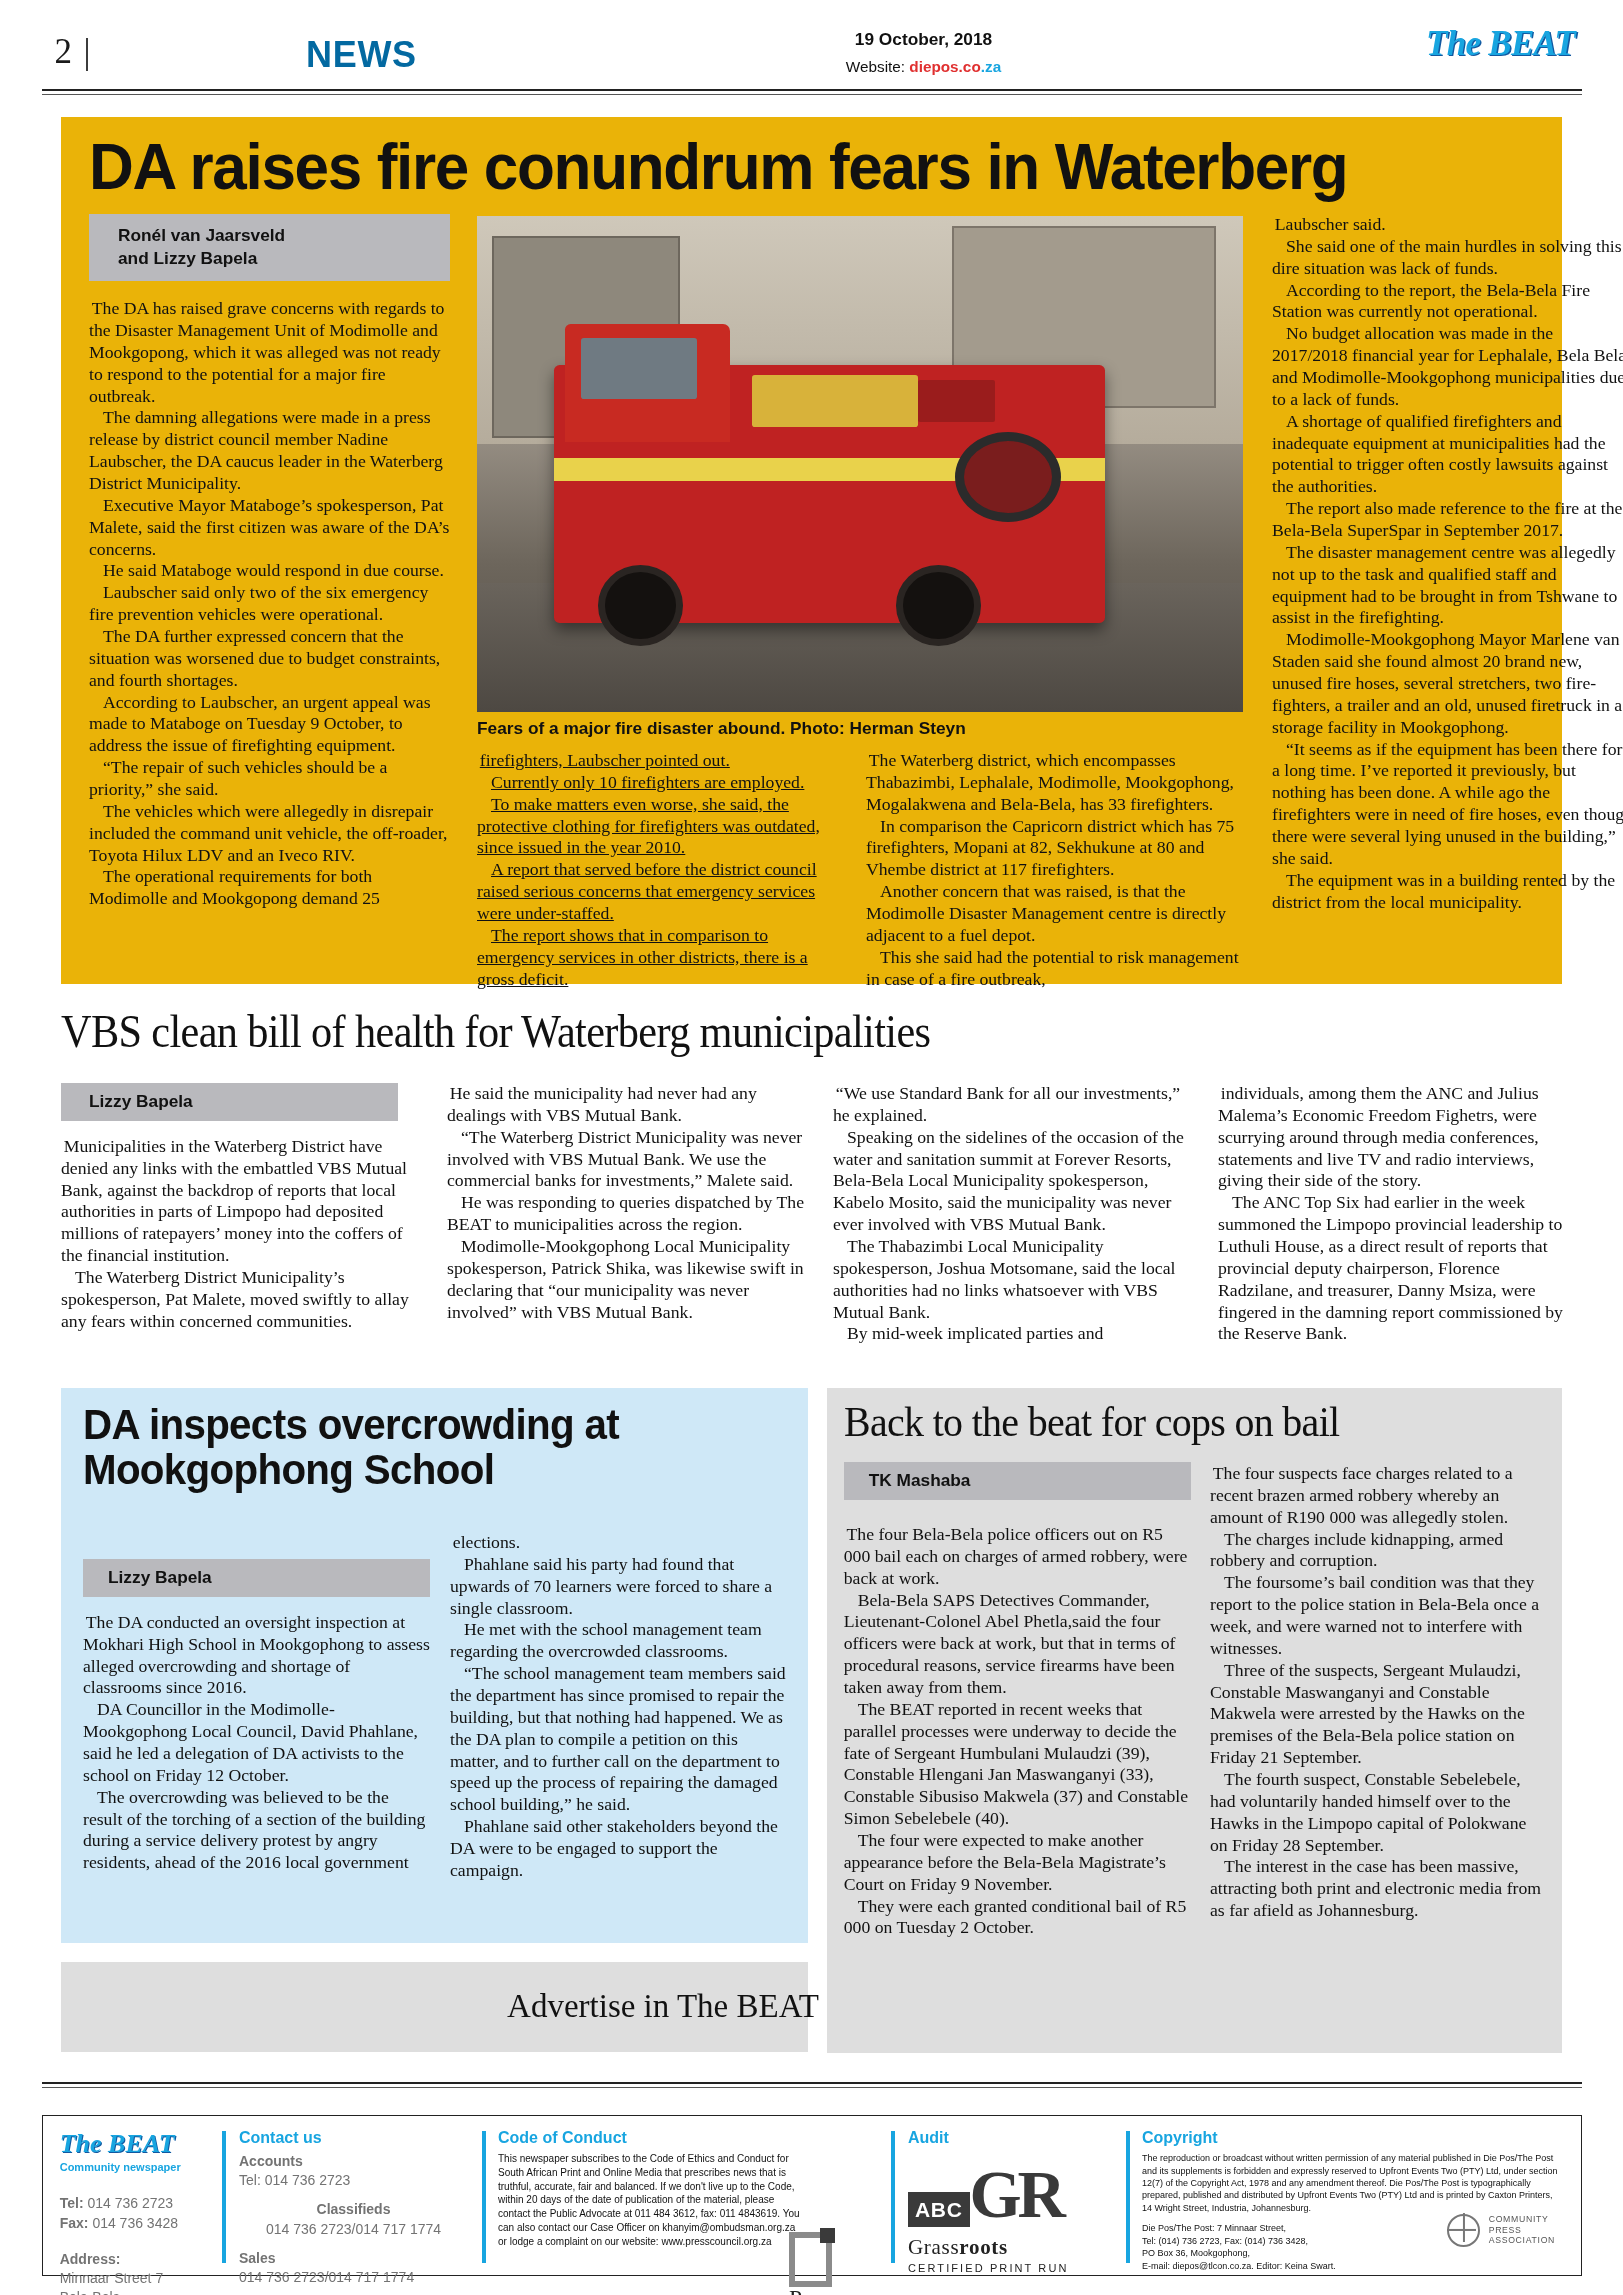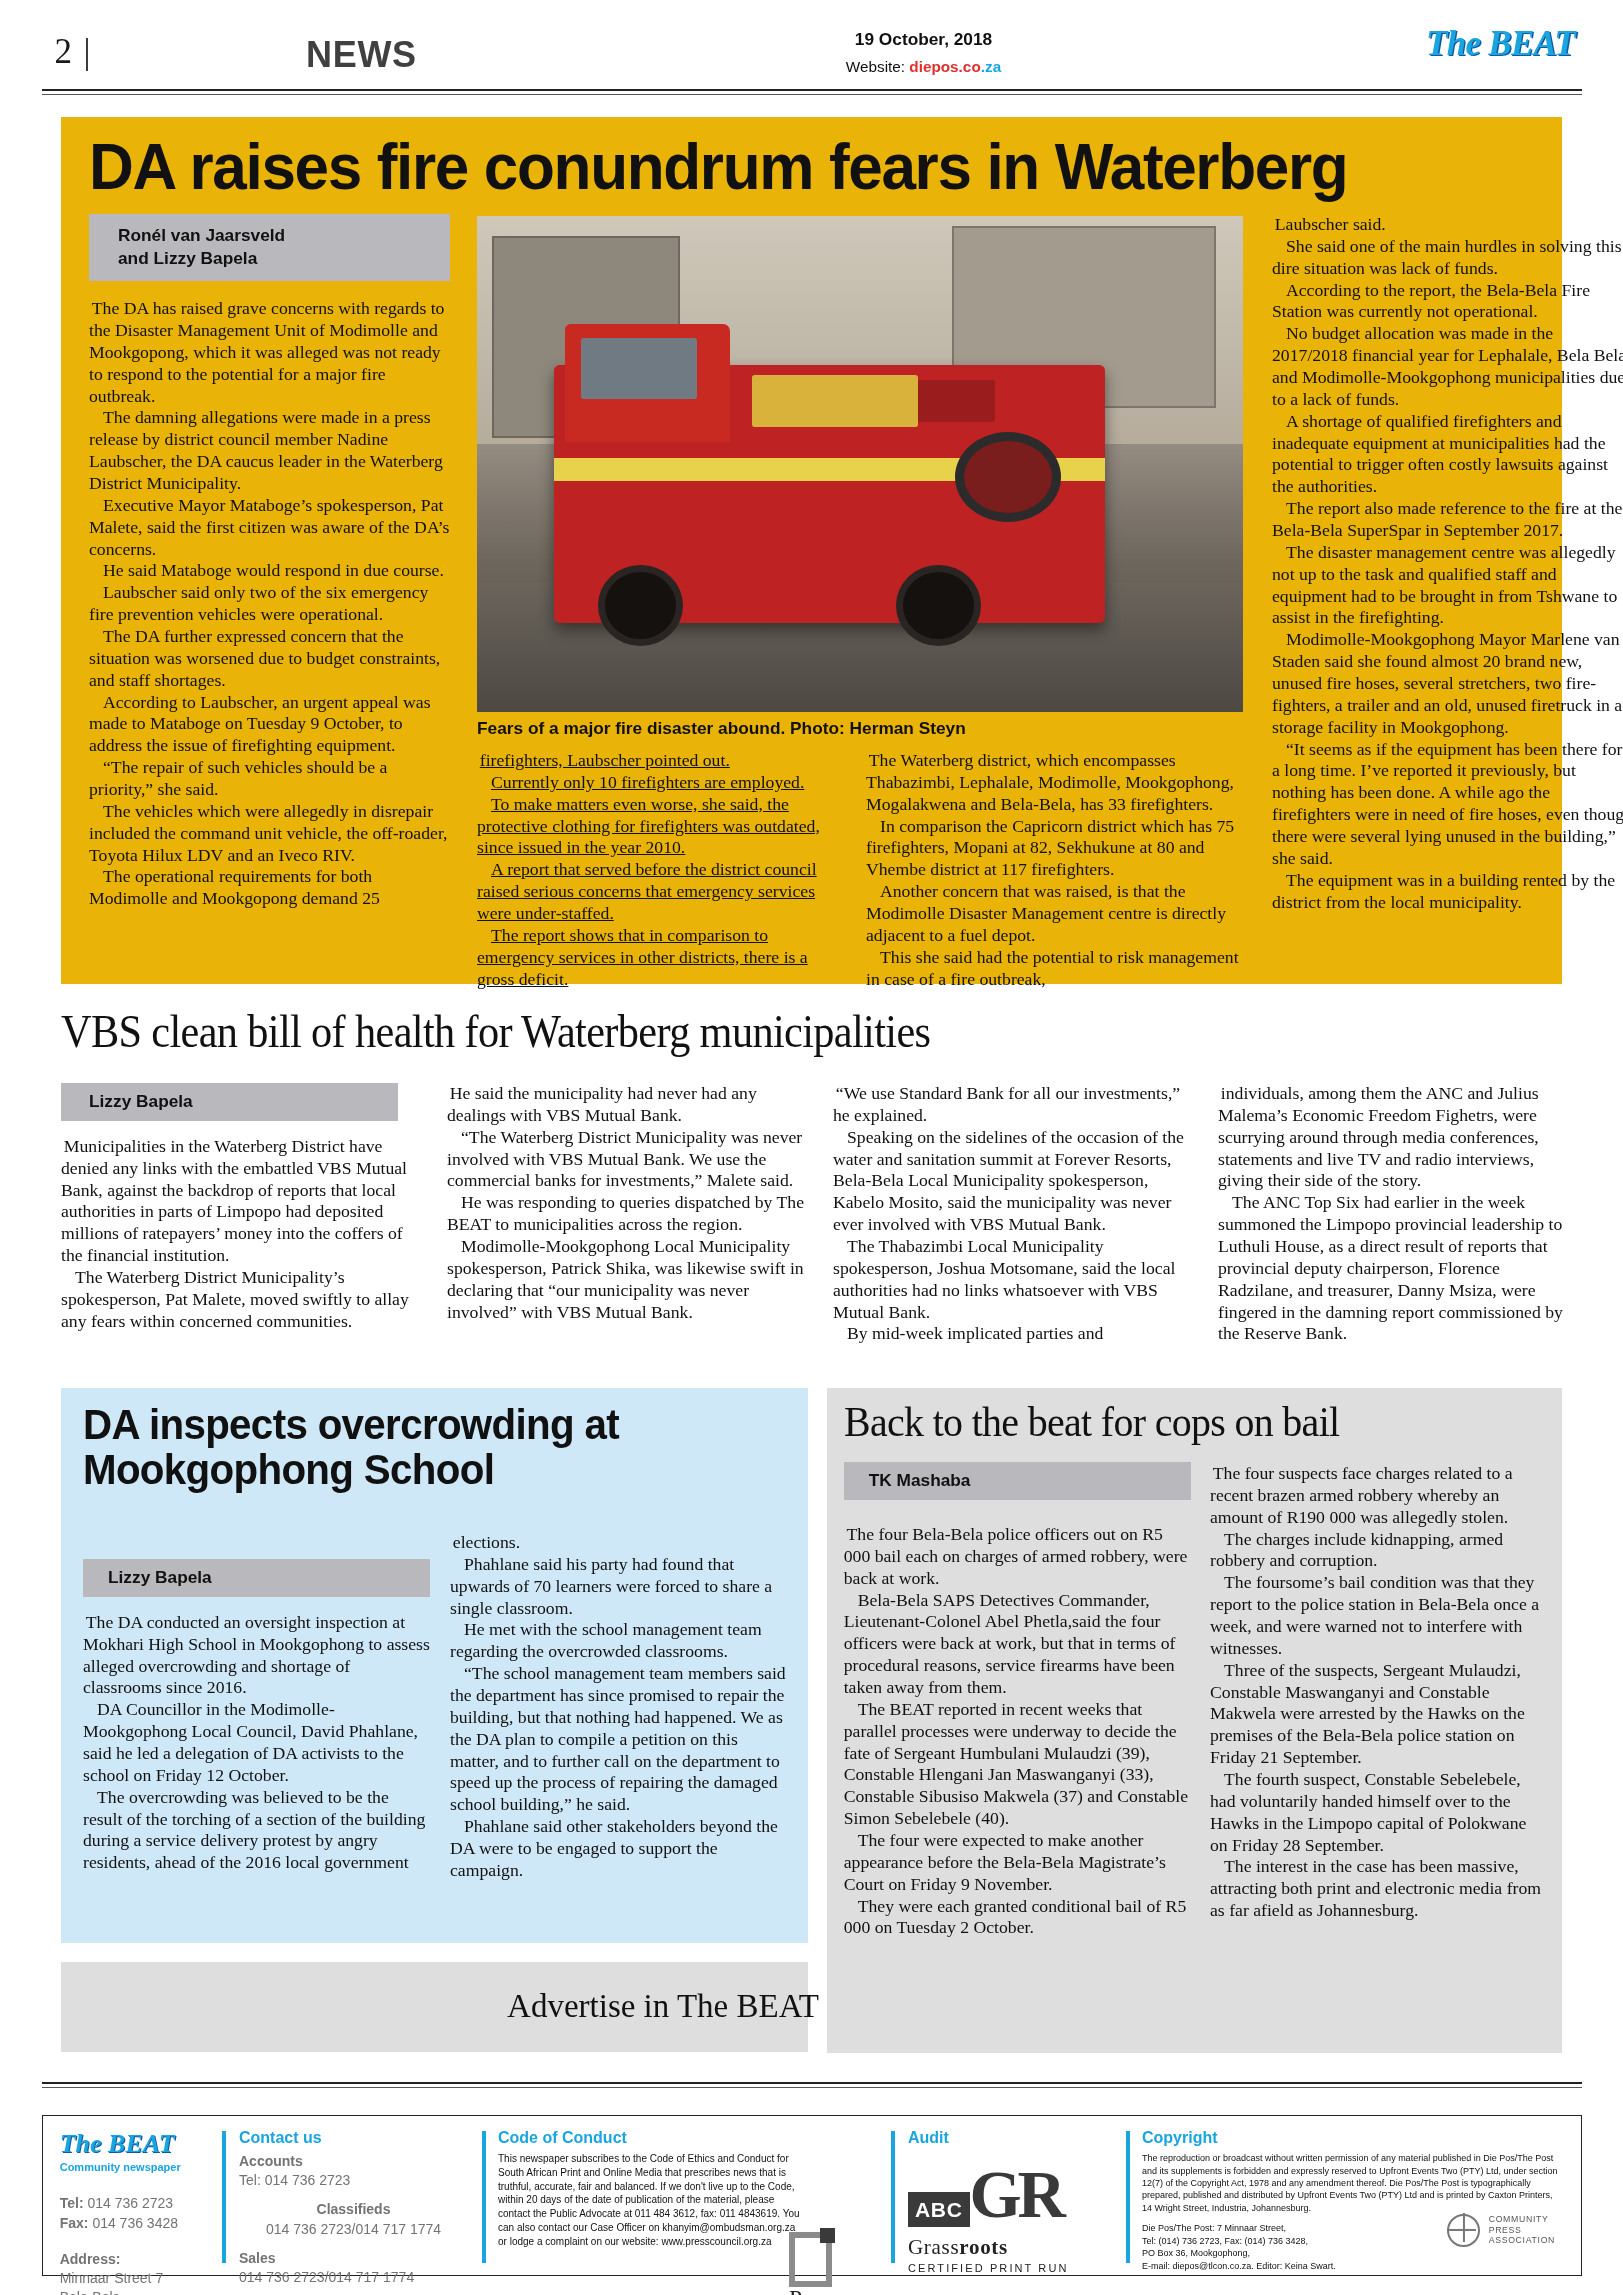--- a/index.html
+++ b/index.html
@@ -2,21 +2,21 @@
 <html style="font-size:11px"><head>
 <meta charset="utf-8">
 <style>
   html,body{margin:0;padding:0;background:#fff;}
   body{width:1623px;height:2295px;font-family:"Liberation Serif",serif;color:#111;position:relative;overflow:hidden;}
   .page{position:relative;width:1623px;height:2295px;background:#fff;box-sizing:border-box;}
 
   
   .masthead{position:absolute;left:42px;top:12.5px;width:1540px;height:73px;}
   .pg-num{position:absolute;left:12.5px;top:19.4px;font-size:35px;font-family:"Liberation Serif",serif;color:#1a1a1a;letter-spacing:1.4px;}
-  .section-label{position:absolute;left:264px;top:21px;font-size:36px;font-weight:bold;font-family:"Liberation Sans",sans-serif;color:#404040;letter-spacing:0.7px;}
+  .section-label{position:absolute;left:264px;top:21px;font-size:36px;font-weight:bold;font-family:"Liberation Sans",sans-serif;color:#0369a1;letter-spacing:0.7px;}
   .date-block{position:absolute;left:701px;top:16.7px;width:361px;text-align:center;font-family:"Liberation Sans",sans-serif;}
   .date-block .dt{font-size:17.3px;font-weight:bold;color:#111;}
   .date-block .web{font-size:15.3px;margin-top:8.3px;color:#111;}
   .date-block .web .url{color:#e03030;font-weight:bold;}
   .date-block .web .url .za{color:#18a5e0;}
   .beat-logo{position:absolute;right:7px;top:11px;font-size:35px;font-weight:bold;font-style:italic;font-family:"Liberation Serif",serif;color:#18a5e0;letter-spacing:-0.7px;text-shadow:1.4px 1.4px 0 #1258a0;}
   .rule-top{position:absolute;left:42px;top:89px;width:1540px;border-top:2.8px solid #222;border-bottom:1.4px solid #555;height:2.8px;}
 
   
   .story1{position:absolute;left:61px;top:117px;width:1501px;height:867px;background:#eab308;}
@@ -127,21 +127,21 @@
 
     <div class="s1-col1">
       <div class="byline" style="white-space:pre-line">Ronél van Jaarsveld
 and Lizzy Bapela</div>
       <div class="body">
           <p class="b first">The DA has raised grave concerns with regards to the Disaster Management Unit of Modimolle and Mookgopong, which it was alleged was not ready to  respond to the potential for a major fire outbreak.</p>
           <p class="b">The damning allegations were made in a press release by district council member Nadine Laubscher, the DA caucus leader in the Waterberg District Municipality.</p>
           <p class="b">Executive Mayor Mataboge’s spokesperson, Pat Malete, said the first citizen was aware of the DA’s concerns.</p>
           <p class="b">He said Mataboge would respond in due course.</p>
           <p class="b">Laubscher said only two of the six emergency fire prevention vehicles were operational.</p>
-          <p class="b">The DA further expressed concern that the situation was worsened due to budget constraints, and staff shortages.</p>
+          <p class="b">The DA further expressed concern that the situation was worsened due to budget constraints, and fourth shortages.</p>
           <p class="b">According to Laubscher, an urgent appeal was made to Mataboge on Tuesday 9 October, to address the issue of firefighting equipment.</p>
           <p class="b">“The repair of such vehicles should be a priority,” she said.</p>
           <p class="b">The vehicles which were allegedly in disrepair included the command unit vehicle, the off-roader, Toyota Hilux LDV and an Iveco RIV.</p>
           <p class="b">The operational requirements for both Modimolle and Mookgopong demand 25</p>
         </div>
     </div>
 
     <div class="photo">
       <div class="ph-sky"></div>
       <div class="ph-wall"></div>

